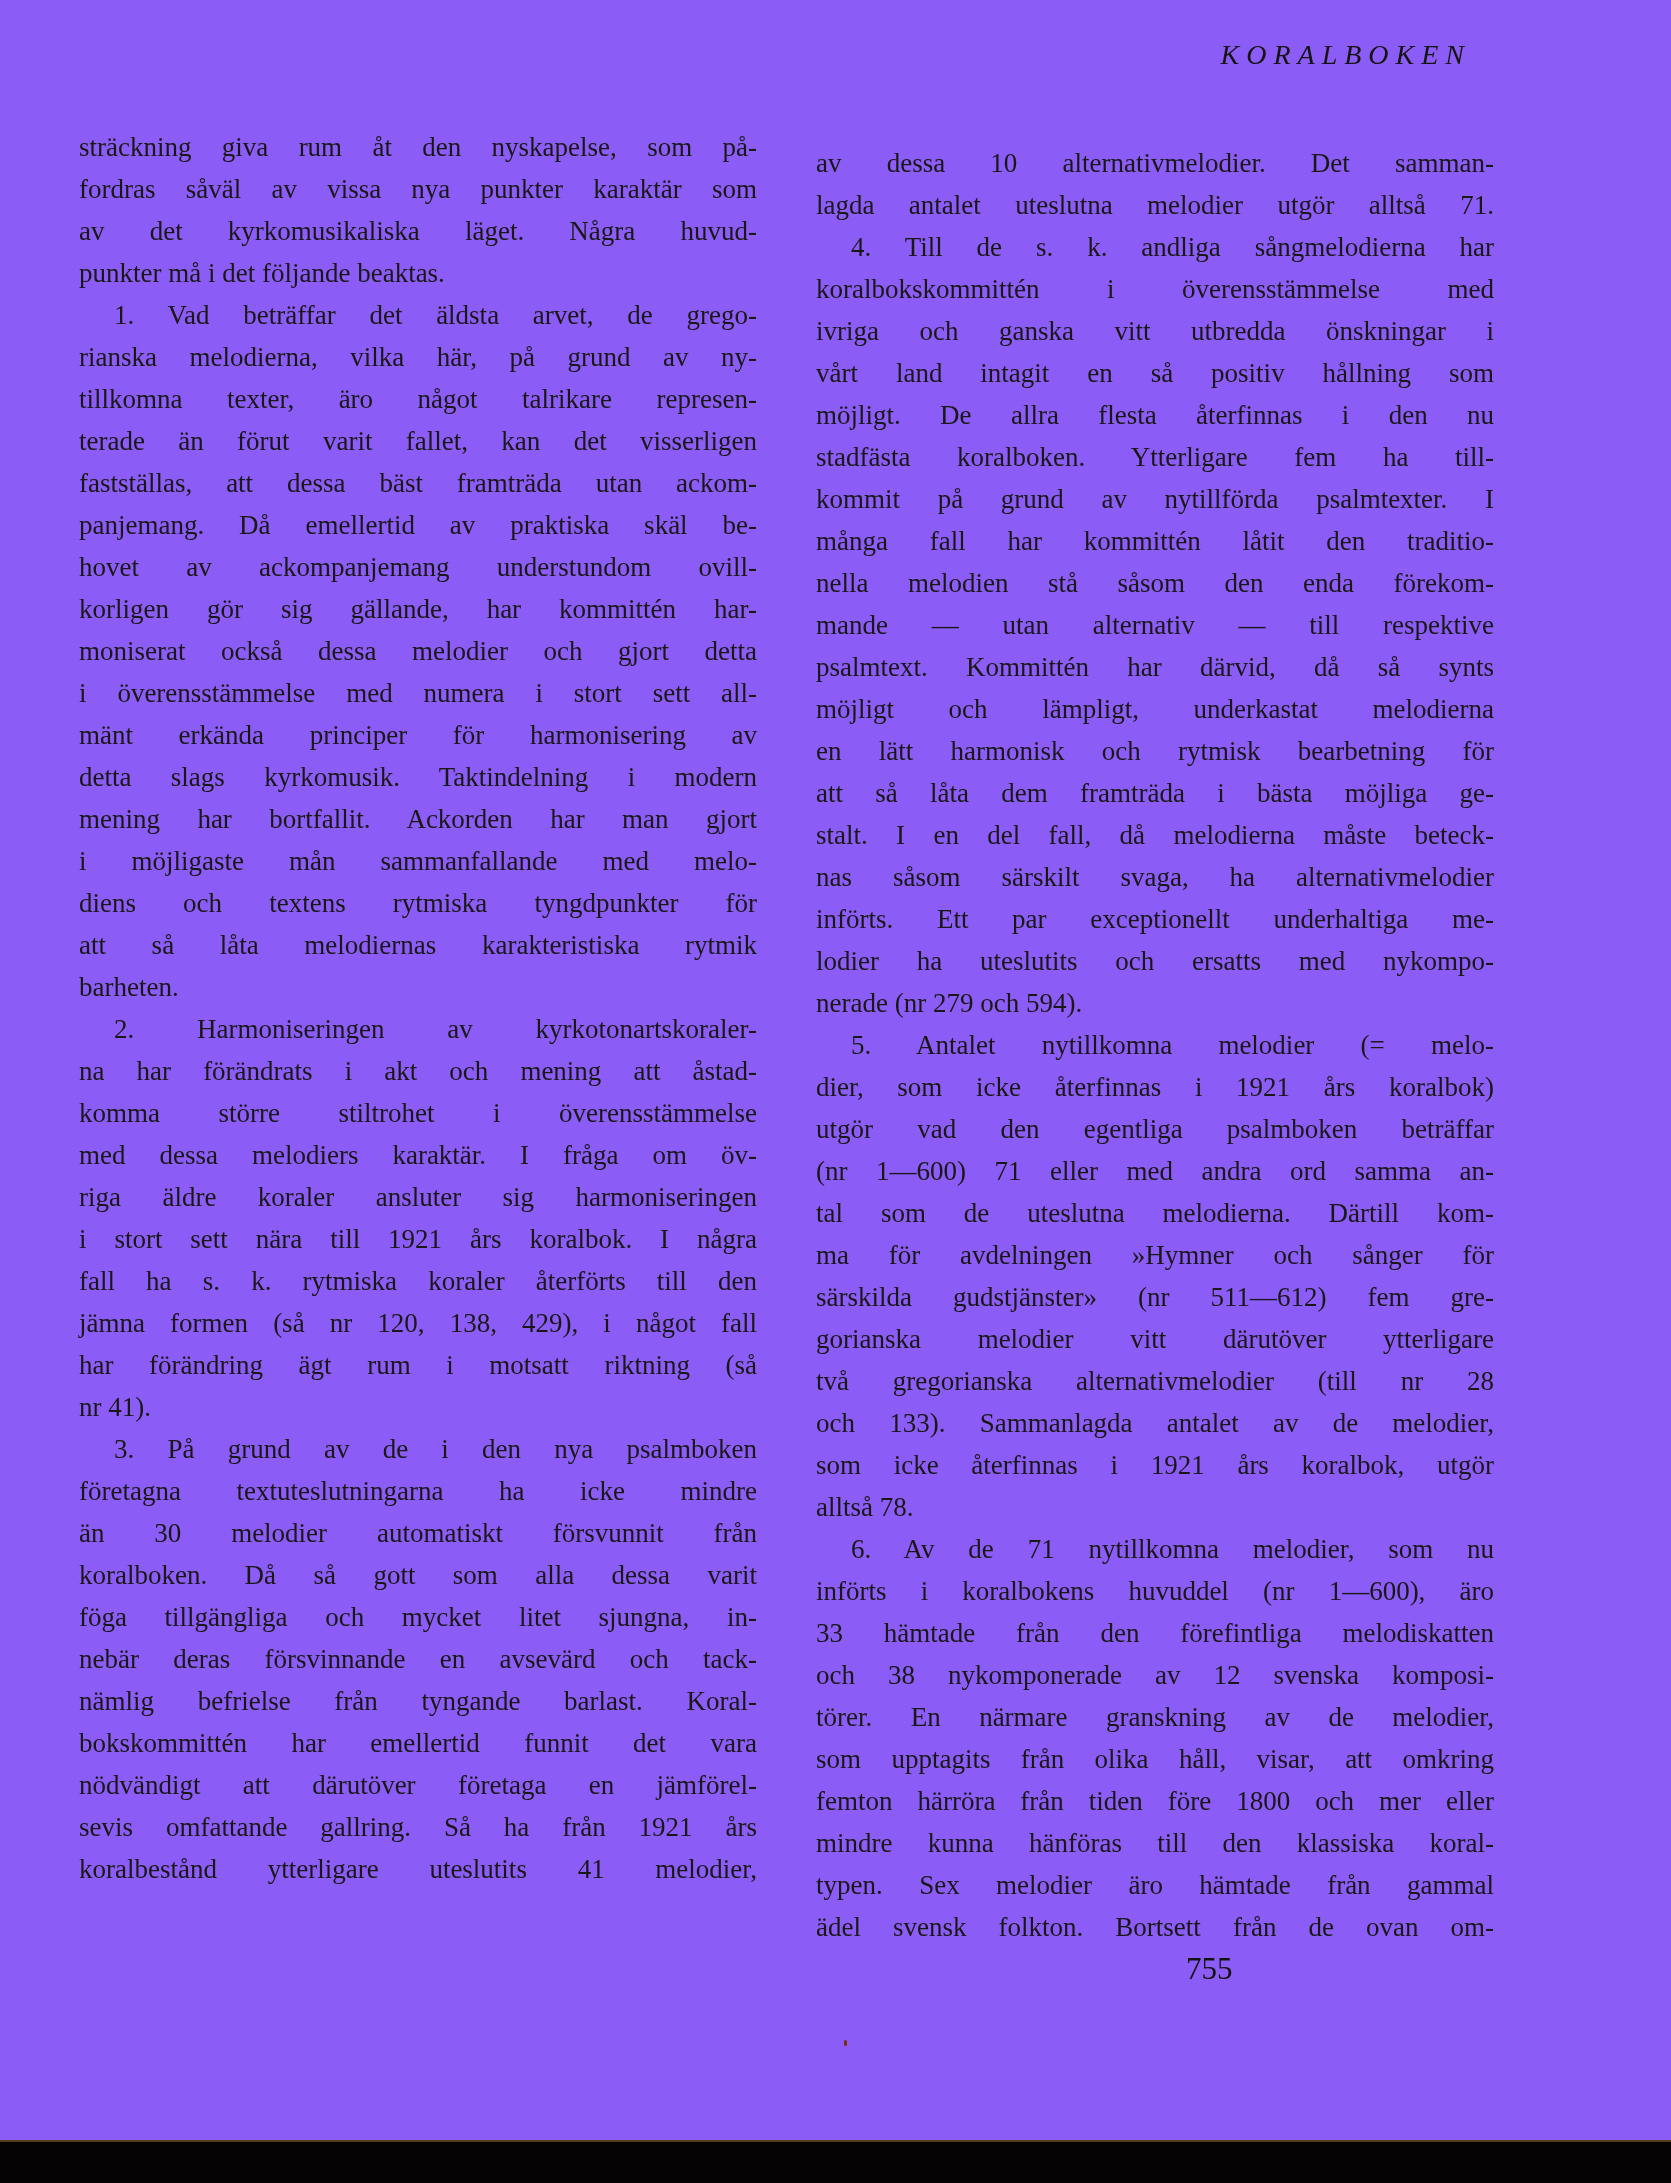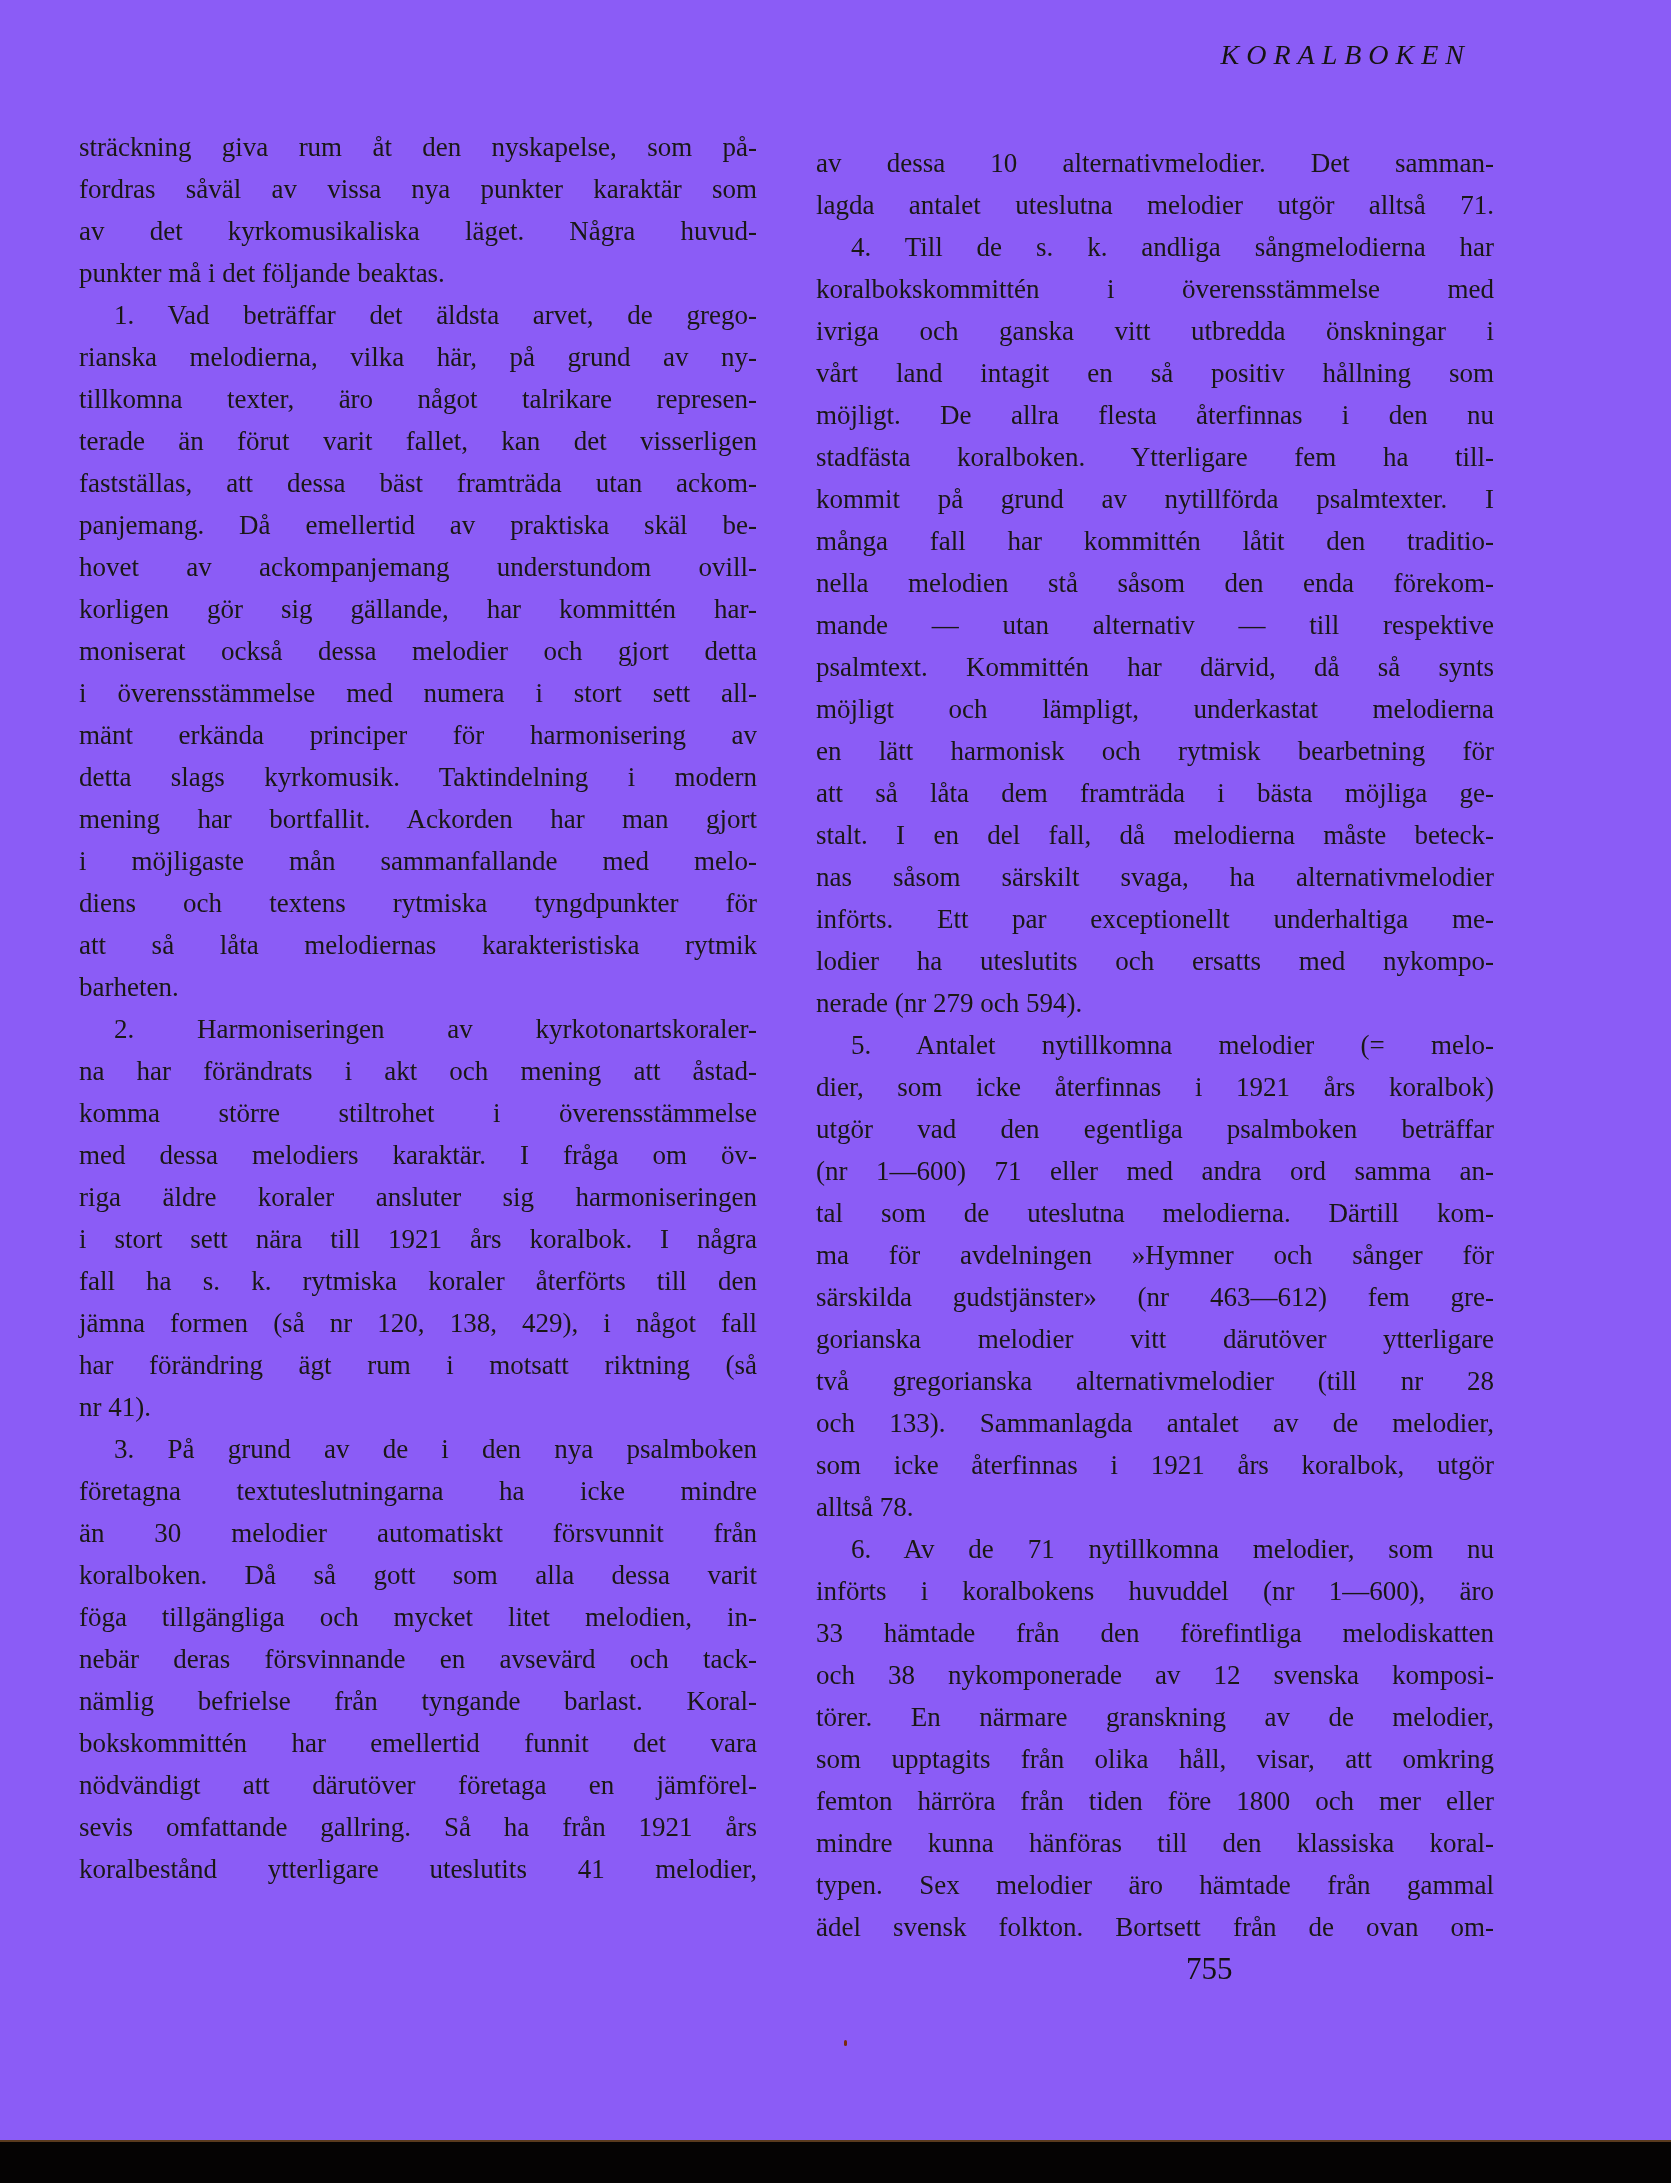--- a/index.html
+++ b/index.html
@@ -68,21 +68,21 @@
       <div class="line">riga äldre koraler ansluter sig harmoniseringen</div>
       <div class="line">i stort sett nära till 1921 års koralbok. I några</div>
       <div class="line">fall ha s. k. rytmiska koraler återförts till den</div>
       <div class="line">jämna formen (så nr 120, 138, 429), i något fall</div>
       <div class="line">har förändring ägt rum i motsatt riktning (så</div>
       <div class="line last">nr 41).</div>
       <div class="line indent">3.  På grund av de i den nya psalmboken</div>
       <div class="line">företagna textuteslutningarna ha icke mindre</div>
       <div class="line">än 30 melodier automatiskt försvunnit från</div>
       <div class="line">koralboken. Då så gott som alla dessa varit</div>
-      <div class="line">föga tillgängliga och mycket litet melodien, in-</div>
+      <div class="line">föga tillgängliga och mycket litet sjungna, in-</div>
       <div class="line">nebär deras försvinnande en avsevärd och tack-</div>
       <div class="line">nämlig befrielse från tyngande barlast. Koral-</div>
       <div class="line">bokskommittén har emellertid funnit det vara</div>
       <div class="line">nödvändigt att därutöver företaga en jämförel-</div>
       <div class="line">sevis omfattande gallring. Så ha från 1921 års</div>
       <div class="line">koralbestånd ytterligare uteslutits 41 melodier,</div>
     </div>
   <div class="column col-right" id="col-right">
       <div class="line">av dessa 10 alternativmelodier. Det samman-</div>
       <div class="line">lagda antalet uteslutna melodier utgör alltså 71.</div>
@@ -104,21 +104,21 @@
       <div class="line">nas såsom särskilt svaga, ha alternativmelodier</div>
       <div class="line">införts. Ett par exceptionellt underhaltiga me-</div>
       <div class="line">lodier ha uteslutits och ersatts med nykompo-</div>
       <div class="line last">nerade (nr 279 och 594).</div>
       <div class="line indent">5.  Antalet nytillkomna melodier (= melo-</div>
       <div class="line">dier, som icke återfinnas i 1921 års koralbok)</div>
       <div class="line">utgör vad den egentliga psalmboken beträffar</div>
       <div class="line">(nr 1—600) 71 eller med andra ord samma an-</div>
       <div class="line">tal som de uteslutna melodierna. Därtill kom-</div>
       <div class="line">ma för avdelningen »Hymner och sånger för</div>
-      <div class="line">särskilda gudstjänster» (nr 463—612) fem gre-</div>
+      <div class="line">särskilda gudstjänster» (nr 511—612) fem gre-</div>
       <div class="line">gorianska melodier vitt därutöver ytterligare</div>
       <div class="line">två gregorianska alternativmelodier (till nr 28</div>
       <div class="line">och 133). Sammanlagda antalet av de melodier,</div>
       <div class="line">som icke återfinnas i 1921 års koralbok, utgör</div>
       <div class="line last">alltså 78.</div>
       <div class="line indent">6.  Av de 71 nytillkomna melodier, som nu</div>
       <div class="line">införts i koralbokens huvuddel (nr 1—600), äro</div>
       <div class="line">33 hämtade från den förefintliga melodiskatten</div>
       <div class="line">och 38 nykomponerade av 12 svenska komposi-</div>
       <div class="line">törer. En närmare granskning av de melodier,</div>

